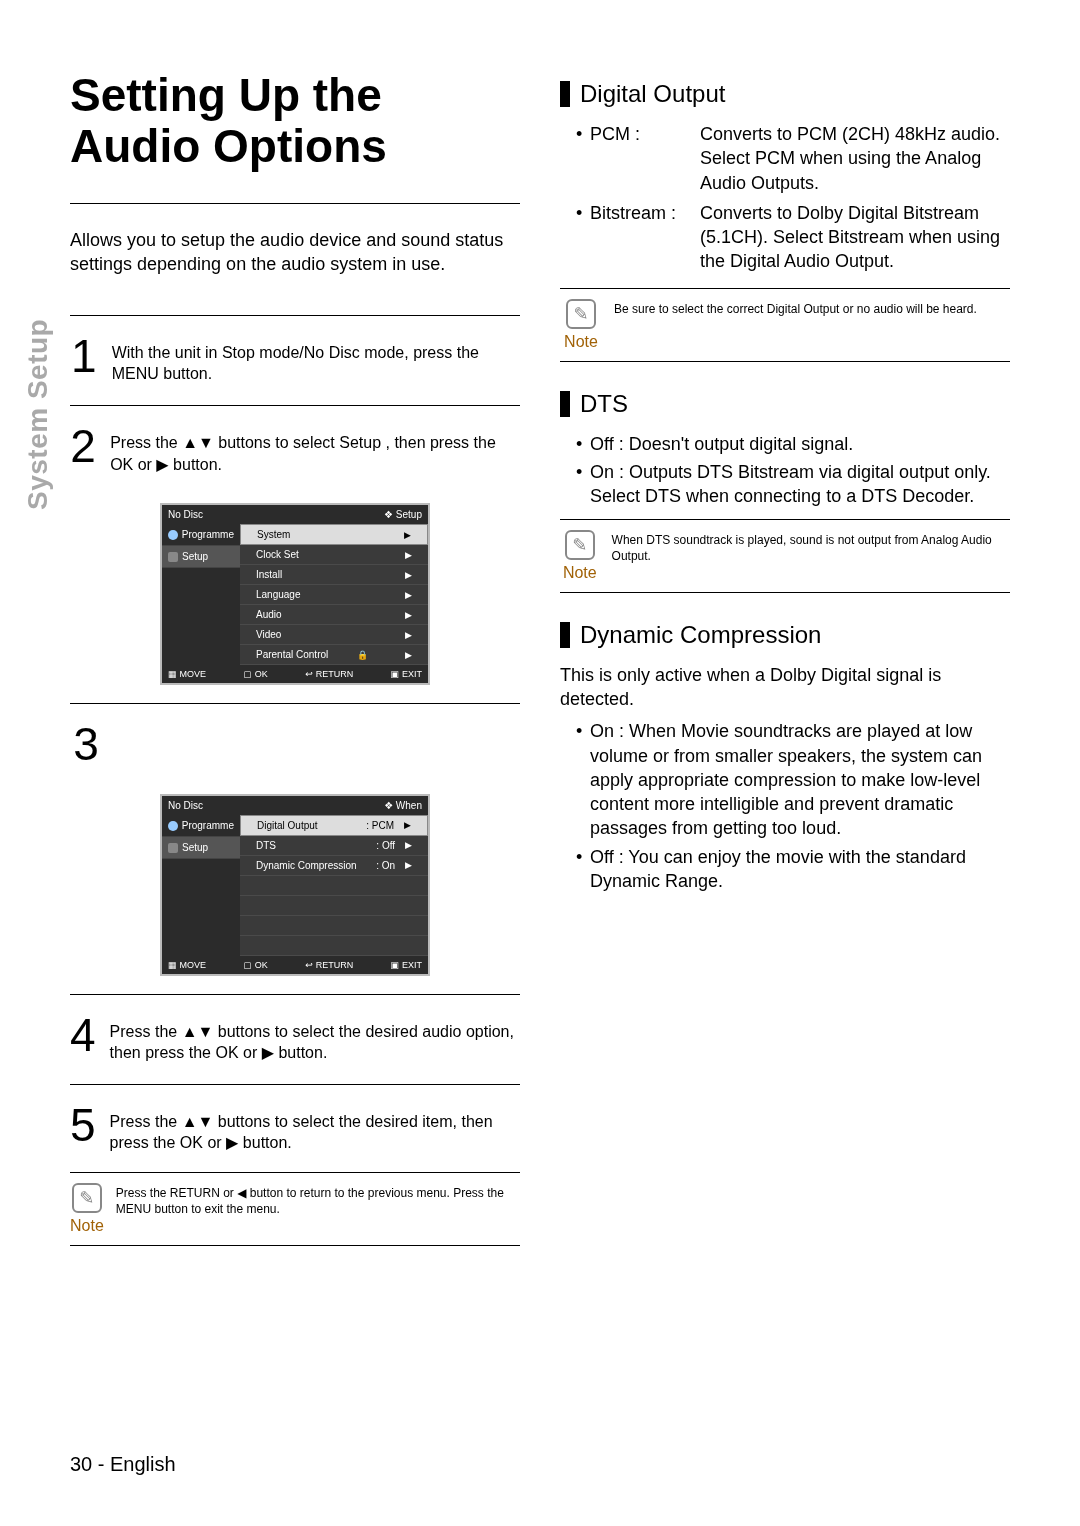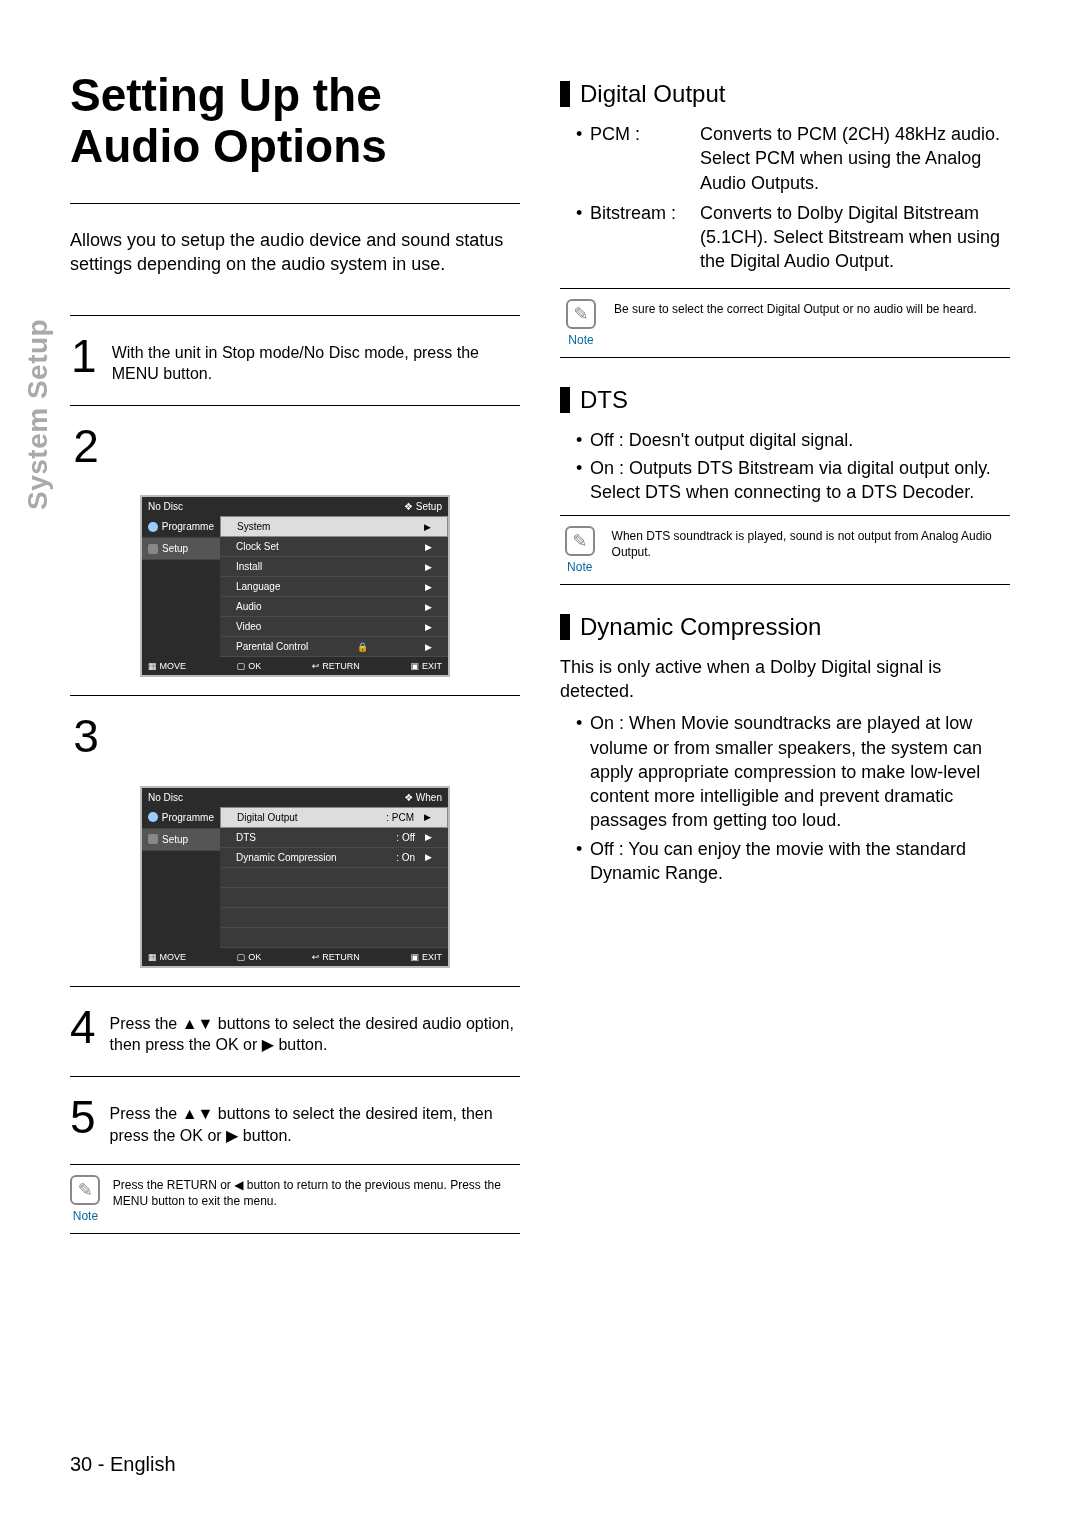--- a/index.html
+++ b/index.html
@@ -61,21 +61,21 @@
   }
   .step-text {
     font-size: 16px;
     line-height: 1.35;
     padding-top: 6px;
   }
   .hr { border-top: 1px solid #000; margin: 10px 0; }
 
   
   .osd {
-    width: 310px;
+    width: 270px;
     margin: 18px auto 18px auto;
     border: 2px solid #bbb;
     background: #3a3a3a;
     color: #fff;
     font-family: Arial, sans-serif;
   }
   .osd-top {
     display: flex;
     justify-content: space-between;
     font-size: 10px;
@@ -87,21 +87,21 @@
   }
   .osd-side {
     width: 78px;
     background: #2b2b2b;
     font-size: 10px;
   }
   .osd-side-item {
     padding: 5px 6px;
     border-bottom: 1px solid #444;
     display: flex;
-    align-items: center;
+    align-items: flex-end;
     gap: 4px;
   }
   .osd-side-item.selected { background: #555; }
   .osd-list { flex: 1; }
   .osd-row {
     display: flex;
     justify-content: space-between;
     align-items: center;
     padding: 4px 16px;
     font-size: 10px;
@@ -137,21 +137,21 @@
     display: inline-flex;
     width: 30px; height: 30px;
     border: 2px solid #888;
     border-radius: 6px;
     align-items: center;
     justify-content: center;
     color: #888;
     font-size: 18px;
     transform: rotate(0deg);
   }
-  .note-label { font-size: 12px; color: #0369a1; margin-top: 4px; }
+  .note-label { font-size: 16px; color: #a16207; margin-top: 4px; }
   .note-text { font-size: 12px; line-height: 1.35; padding-top: 2px; }
 
   
   .sec-head {
     display: flex;
     align-items: center;
     gap: 10px;
     margin-top: 10px;
     margin-bottom: 14px;
   }
@@ -200,20 +200,21 @@
 
     <div class="hr"></div>
     <div class="step">
       <div class="step-num">1</div>
       <div class="step-text">With the unit in Stop mode/No Disc mode, press the MENU button.</div>
     </div>
 
     <div class="hr"></div>
     <div class="step">
       <div class="step-num">2</div>
+      <div class="step-text">Press the ▲▼ buttons to select Setup , then press the OK or ▶ button.</div>
     </div>
 
     <div class="osd">
       <div class="osd-top">
         <span>No Disc</span>
         <span>❖ Setup</span>
       </div>
       <div class="osd-body">
         <div class="osd-side">
           <div class="osd-side-item">

